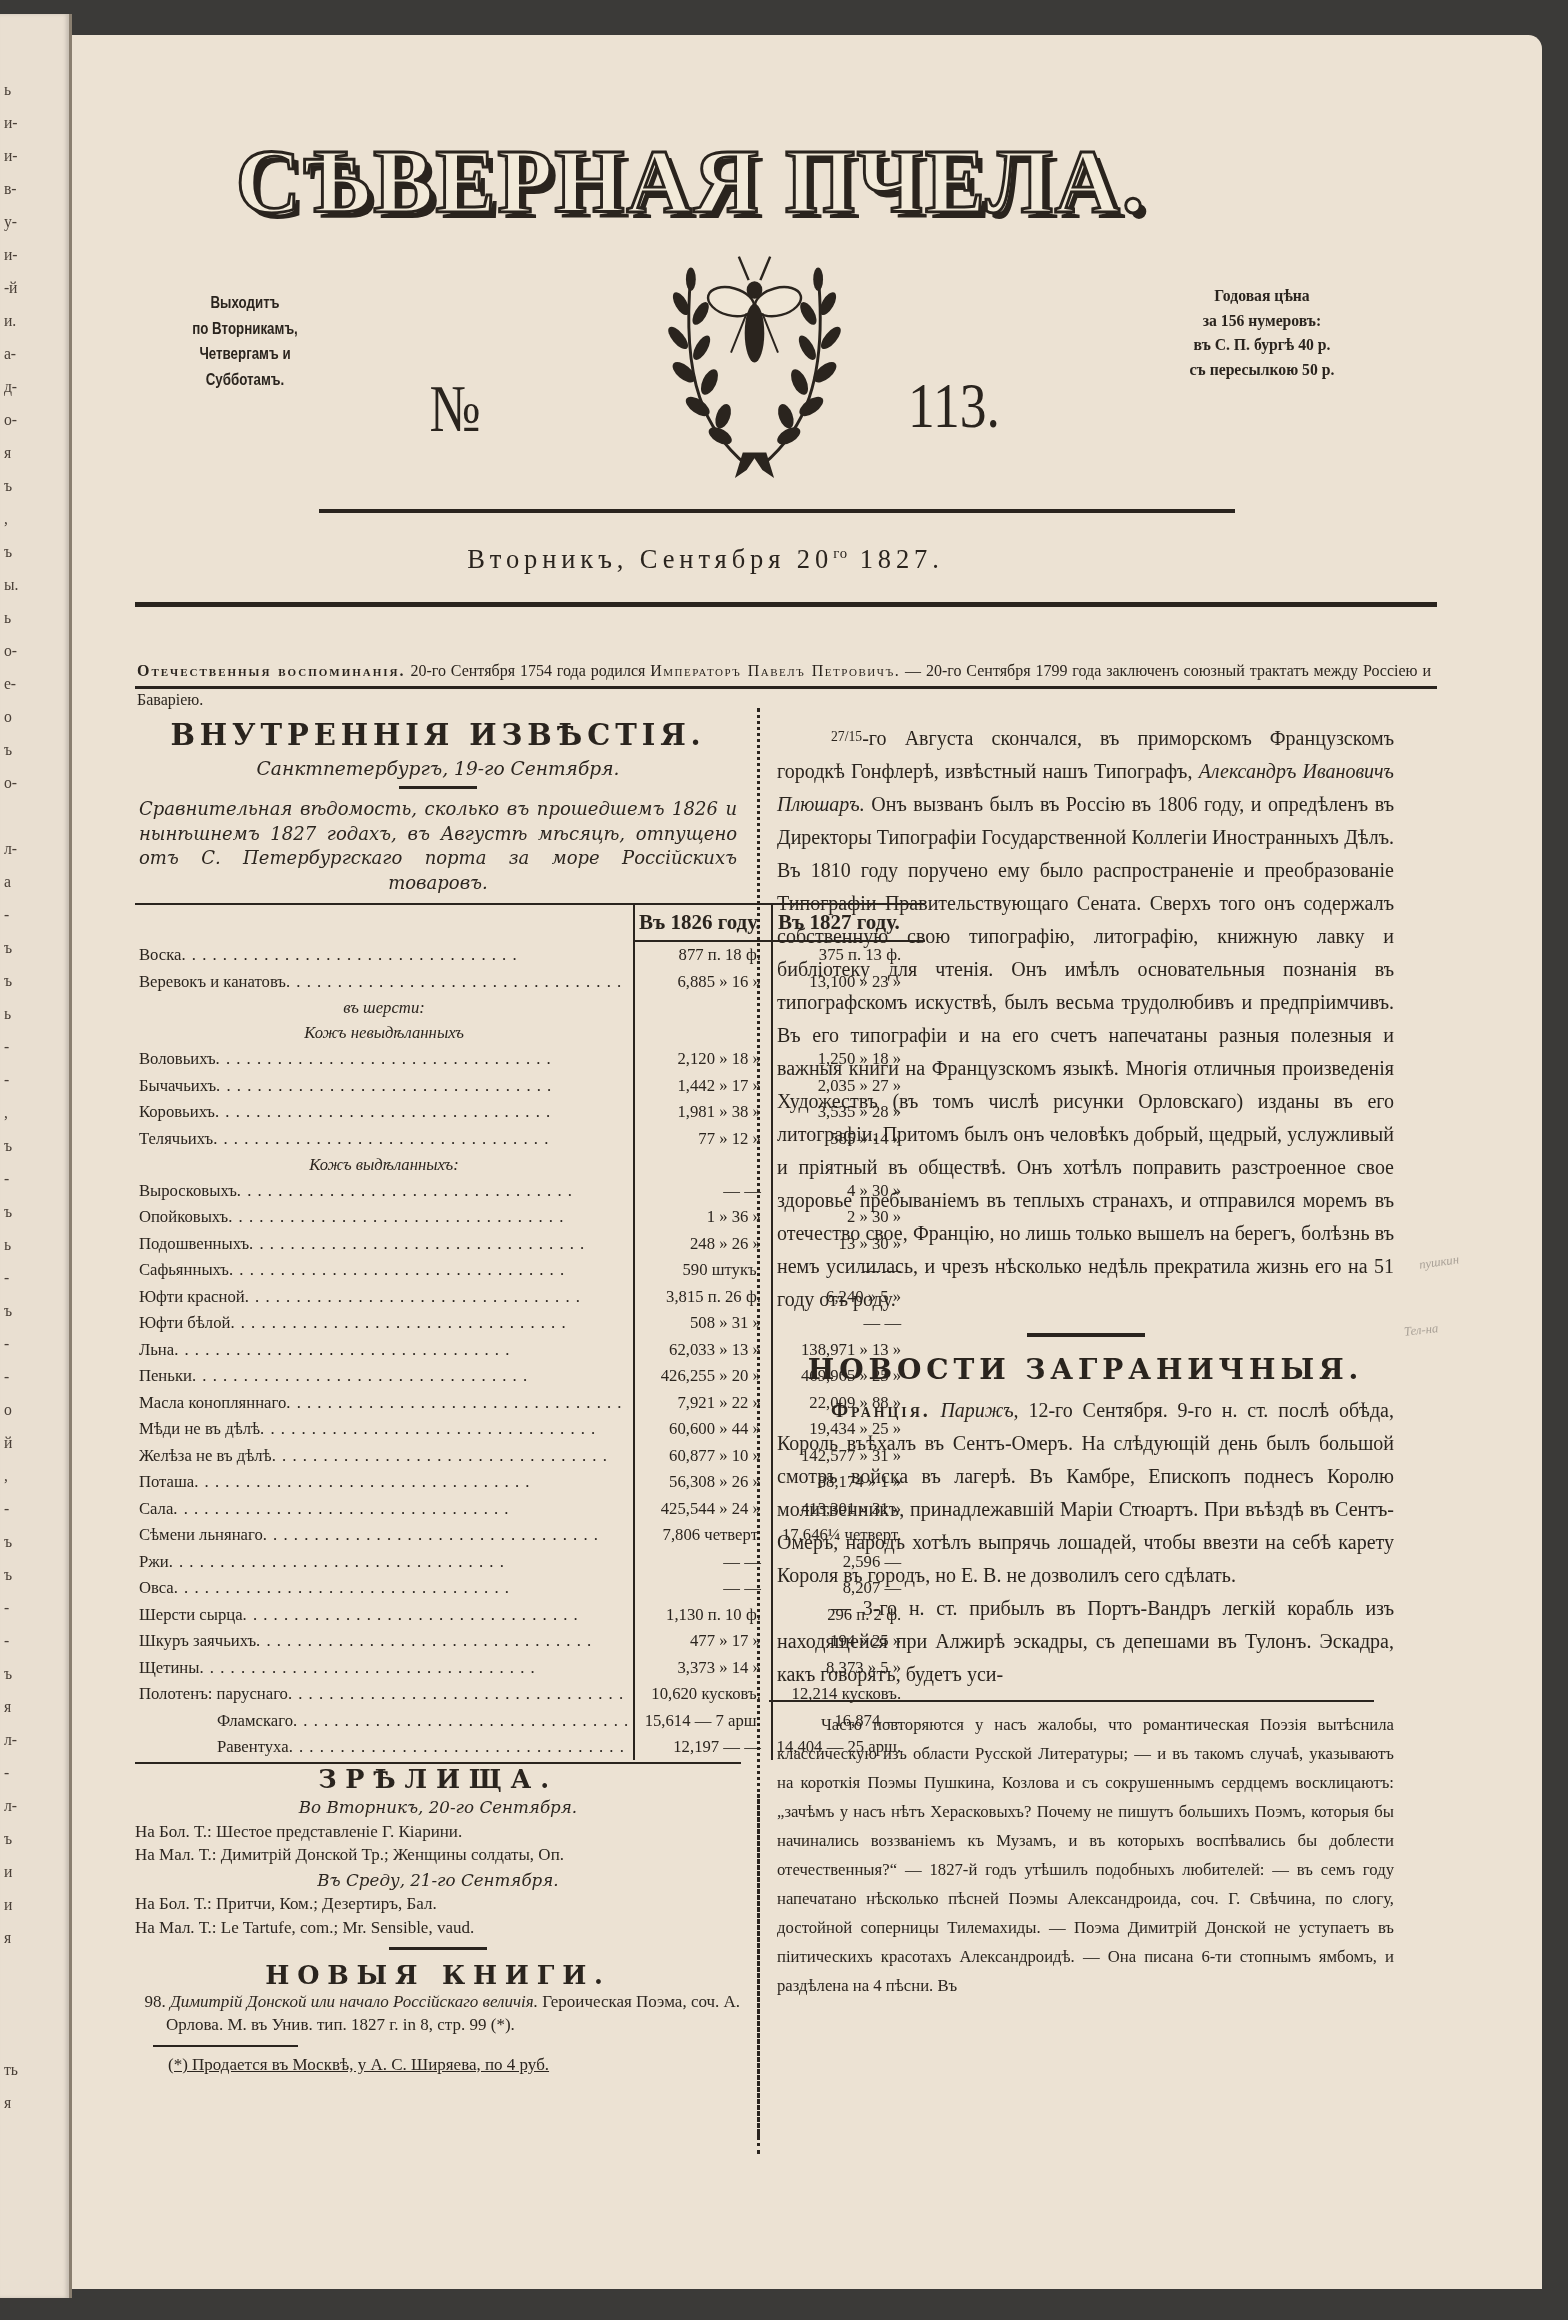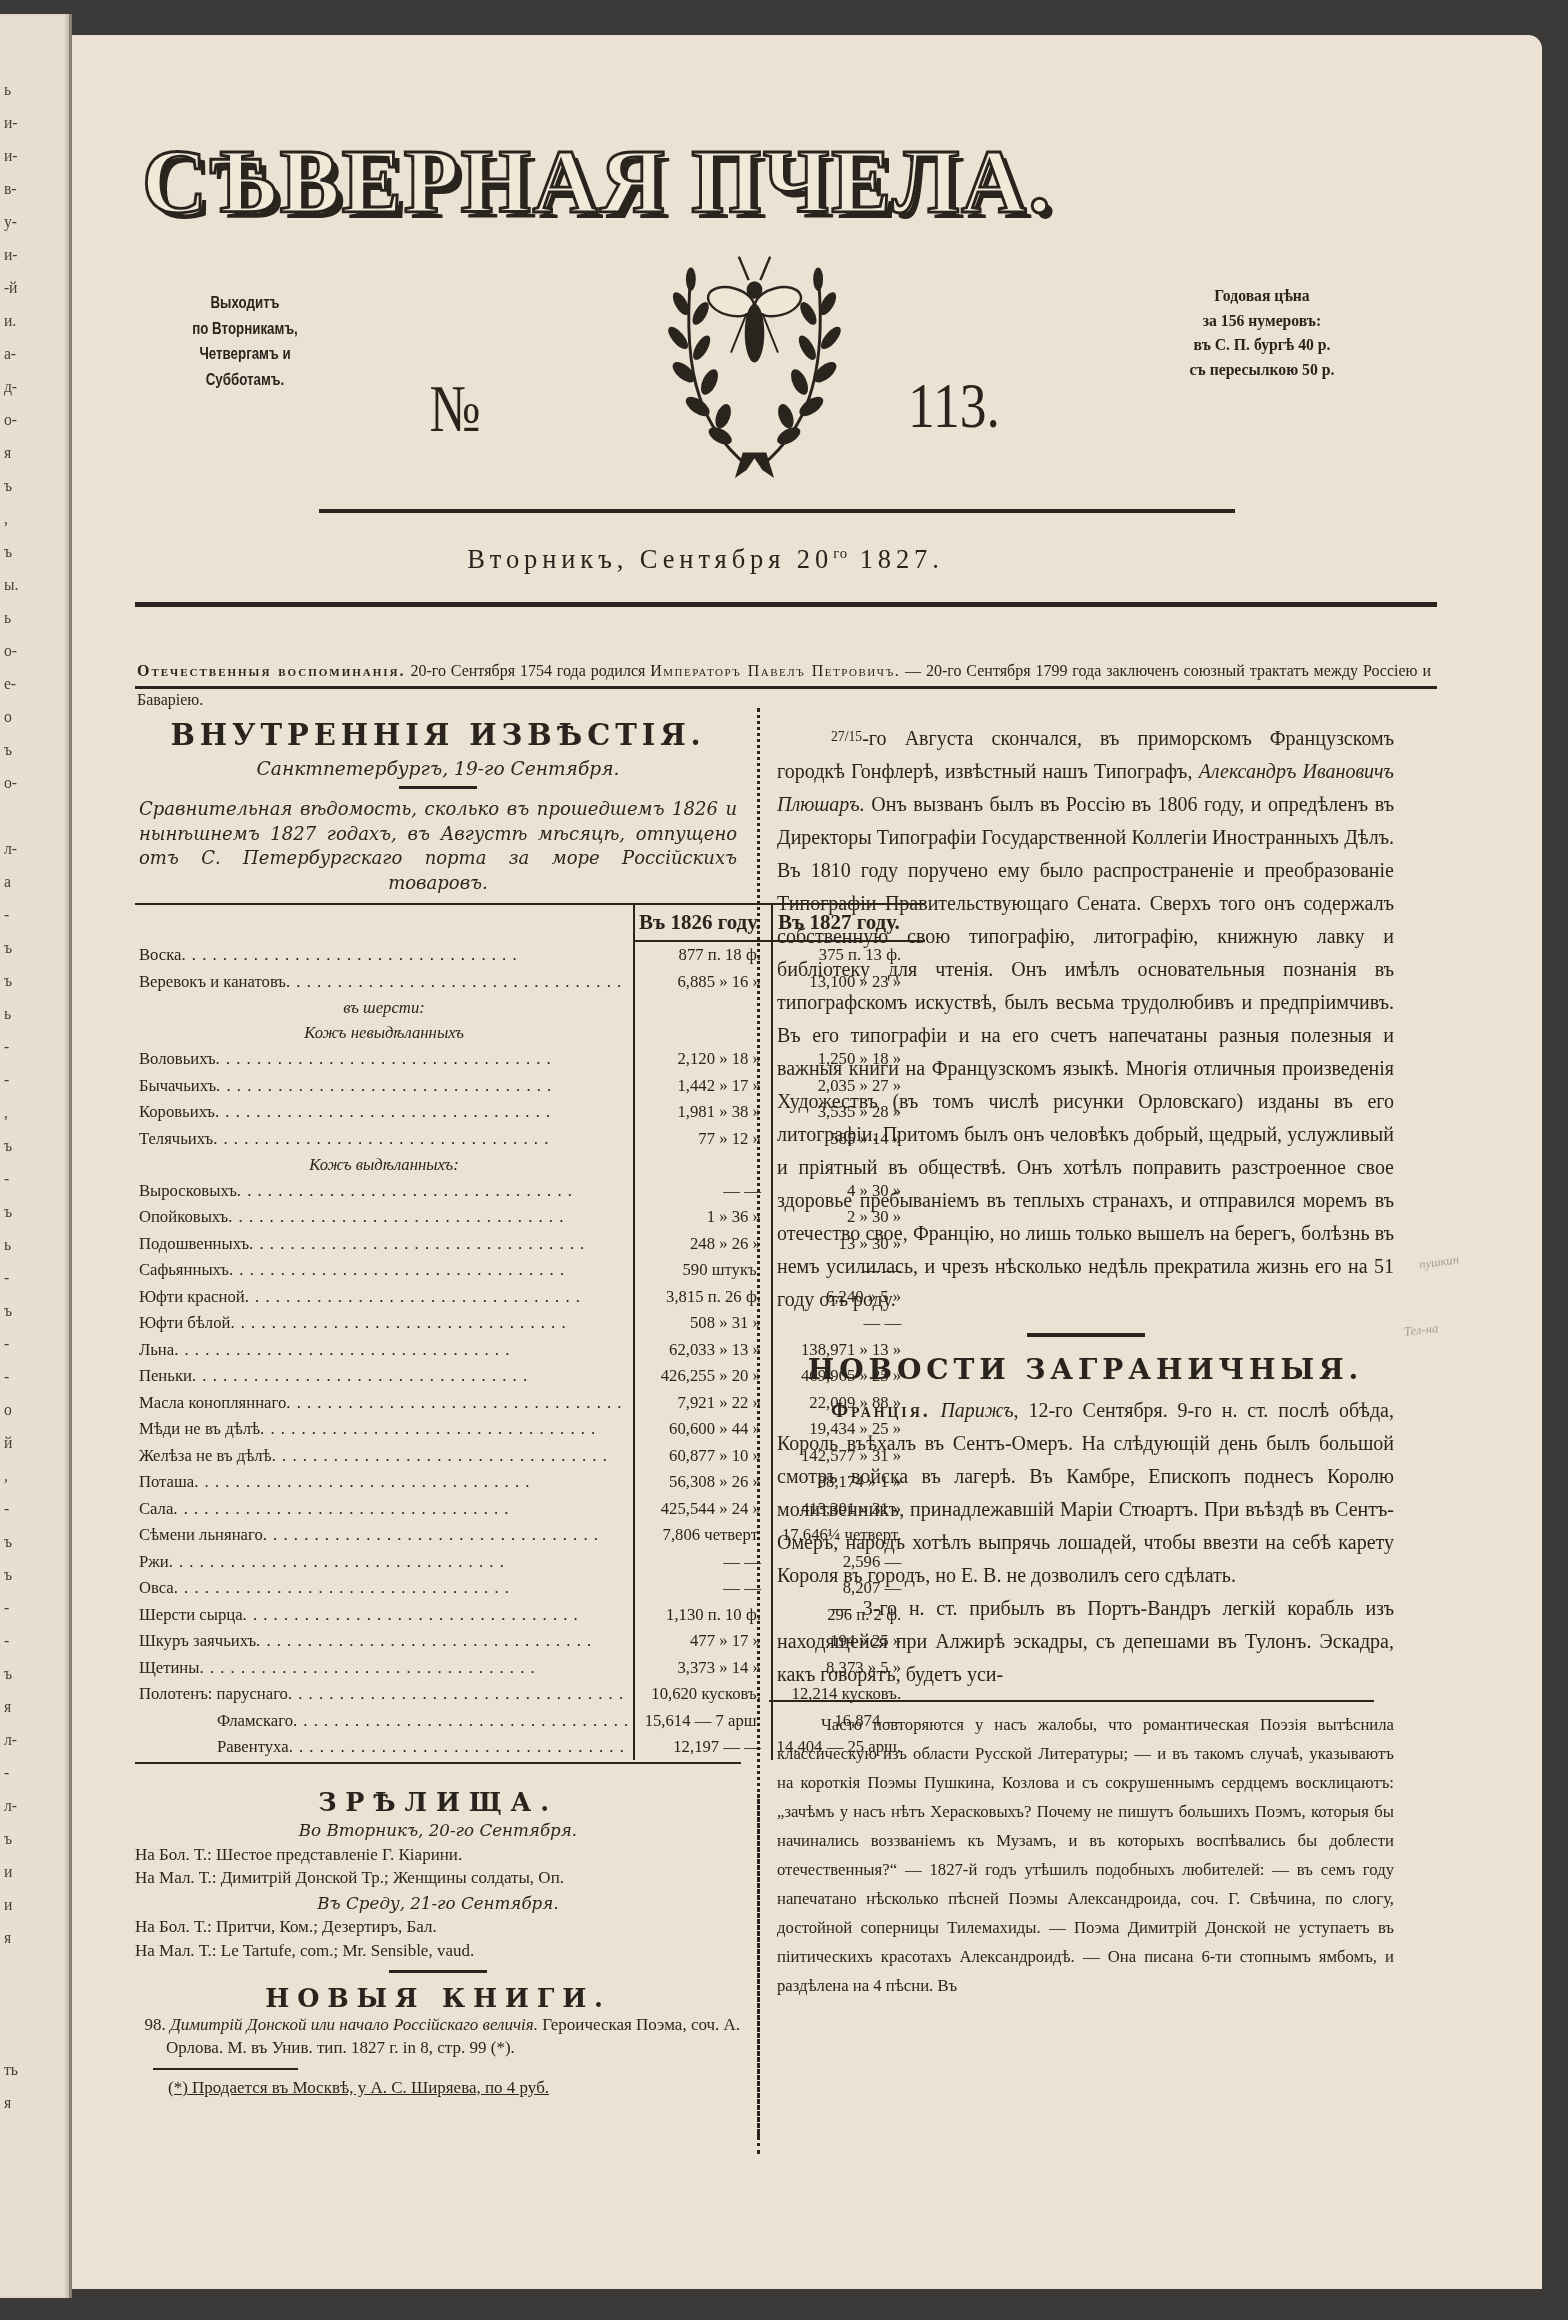--- a/index.html
+++ b/index.html
@@ -21,21 +21,21 @@
   .spine {
     position:absolute; left:69px; top:13.7px; width:2.9px; height:2284px;
     background:#8a7f70;
   }
   .page {
     position:absolute; left:72px; top:35px; width:1470px; height:2254px;
     background:#ece2d3;
     border-top-right-radius:13.7px;
   }
   .title {
-    position:absolute; left:142px; top:130px; width:1098px; 
+    position:absolute; left:142px; top:130px; width:1098px; text-align:center;
     font-family:"Liberation Serif", serif; font-weight:bold;
     font-size:90px; letter-spacing:2px; color:#f2ead9;
     -webkit-text-stroke:2.9px #2a241e;
     text-shadow: 5.9px 5.9px 0 #2a241e;
   }
   .side-left {
     position:absolute; left:147px; top:290px; width:196px; text-align:center;
     font-family:"Liberation Sans", sans-serif; font-size:15.7px; line-height:25.5px;
     color:#2a241e; font-weight:bold; transform:scaleX(0.85); transform-origin:center;
   }
@@ -97,21 +97,21 @@
   table.trade .c2 { width:139px; border-left:2px solid #2a241e; border-right:2px solid #2a241e; text-align:right; padding-right:9.8px; }
   table.trade .c3 { text-align:right; padding-right:23.5px; }
   table.trade tr.hdr th.c2, table.trade tr.hdr th.c3 { border-bottom:2px solid #2a241e; text-align:center; }
   table.trade .lbl { display:flex; }
   table.trade .lbl .dots { flex:1; overflow:hidden; }
   table.trade .lbl .dots::after { content:" . . . . . . . . . . . . . . . . . . . . . . . . . . . . . . . . ."; letter-spacing:1px; }
   table.trade tr.sub td { font-style:italic; text-align:center; font-size:16.7px; height:25.5px; }
   table.trade tr.indent .lbl { padding-left:78px; }
   .table-bottom { height:2px; background:#2a241e; margin-top:2px; }
 
-  .theatre-head { font-size:25.5px; margin-top:23px; letter-spacing:8.8px; }
+  .theatre-head { font-size:25.5px; margin-top:0; letter-spacing:8.8px; }
   .theatre-day { font-size:16.7px; font-style:italic; text-align:center; line-height:23.5px; margin-top:2px; }
   .theatre-line { font-family:"Liberation Serif", serif; font-size:17px; line-height:23.5px; }
   .books-head { font-size:25.5px; margin-top:9.8px; letter-spacing:7.8px; }
   .book-entry { font-family:"Liberation Serif", serif; font-size:17px; line-height:23.5px; padding-left:31px; text-indent:-21.6px; }
   .footnote-rule { width:145px; height:2px; background:#2a241e; margin:7.8px 0 5.9px 17.6px; }
   .footnote { font-family:"Liberation Serif", serif; font-size:17px; line-height:23.5px; padding-left:33px;text-decoration:underline; }
 
   .r-para { font-family:"Liberation Serif", serif; font-size:20px; line-height:33px; text-align:justify; color:#2a241e; }
   .r-para.ind { text-indent:54px; }
   .r-head { font-size:28px; margin-top:15.7px; letter-spacing:4.9px; }

